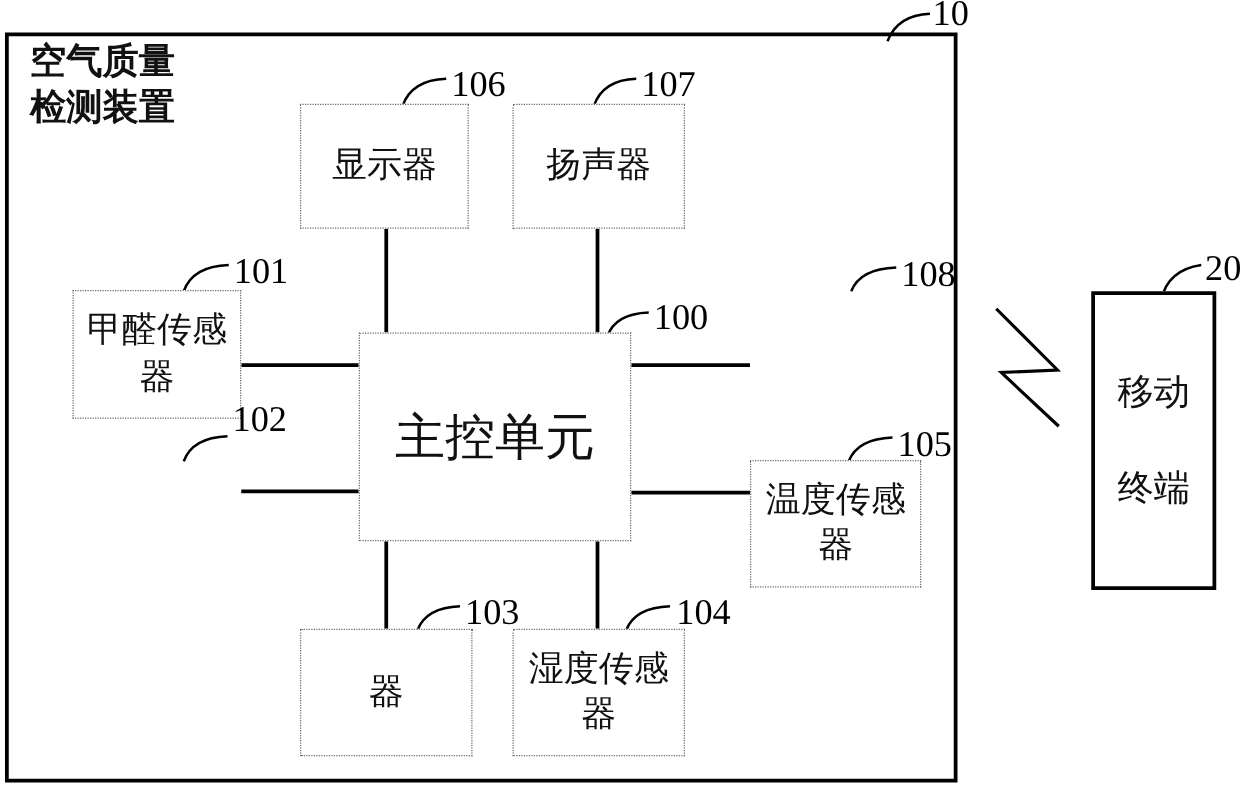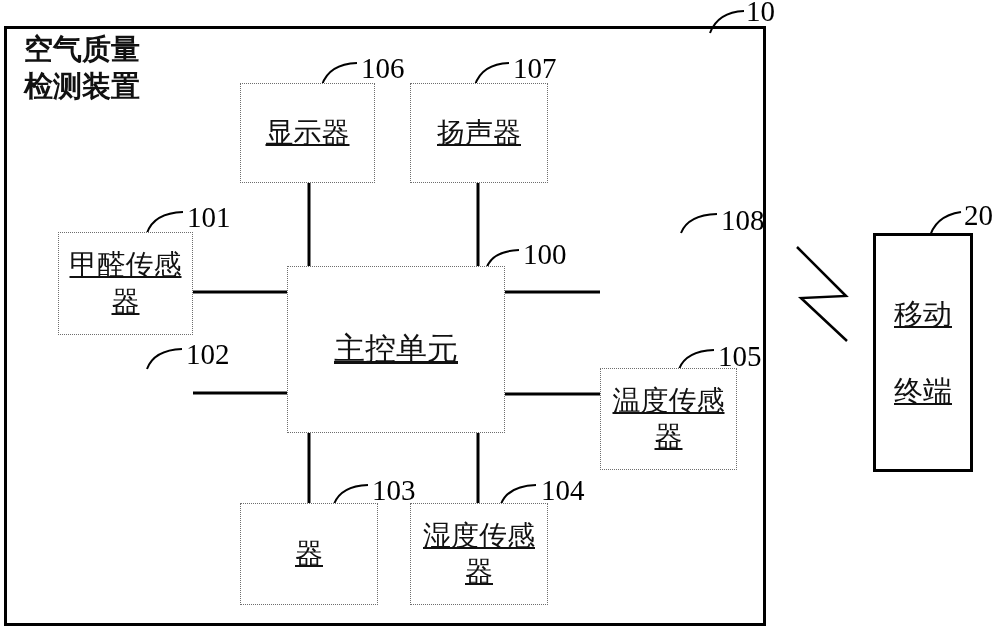--- a/index.html
+++ b/index.html
@@ -16,22 +16,22 @@
   .device-title{
     position:absolute;left:24px;top:31px;font-size:29px;line-height:37px;
     white-space:nowrap;
     font-weight:bold;
   }
   .node{
     position:absolute;border:1px dotted #6e6e6e;background:#fff;
     display:flex;flex-direction:column;align-items:center;justify-content:center;
     font-size:28px;line-height:1.3;text-align:center;box-sizing:border-box;
   }
-  .node span{display:block;white-space:nowrap;text-decoration:underline;}
-  .node.main{font-size:31px;}
+  .node span{display:block;white-space:nowrap;}
+  .node.main{font-size:40px;}
   .node.mobile{border:3px solid #000;font-size:29px;line-height:1.25;gap:40px;}
   .ref{
     position:absolute;font-size:29px;line-height:1;white-space:nowrap;
     font-family:"Liberation Serif","DejaVu Serif",serif;color:#000;
   }
 </style>
 </head>
 <body>
 
 <div id="canvas">
@@ -105,21 +105,21 @@
 
   <div class="node mobile" style="left:873px;top:233px;width:100px;height:239px">
     <span>移动</span>
     <span>终端</span>
   </div>
 
   <span class="ref" style="left:746px;top:-3px">10</span>
   <span class="ref" style="left:361px;top:54px">106</span>
   <span class="ref" style="left:513px;top:54px">107</span>
   <span class="ref" style="left:187px;top:203px">101</span>
-  <span class="ref" style="left:186px;top:340px">102</span>
+  <span class="ref" style="left:186px;top:322px">102</span>
   <span class="ref" style="left:523px;top:240px">100</span>
   <span class="ref" style="left:721px;top:206px">108</span>
   <span class="ref" style="left:718px;top:342px">105</span>
   <span class="ref" style="left:372px;top:476px">103</span>
   <span class="ref" style="left:541px;top:476px">104</span>
   <span class="ref" style="left:964px;top:201px">20</span>
 
 </div>
 
 </body></html>

